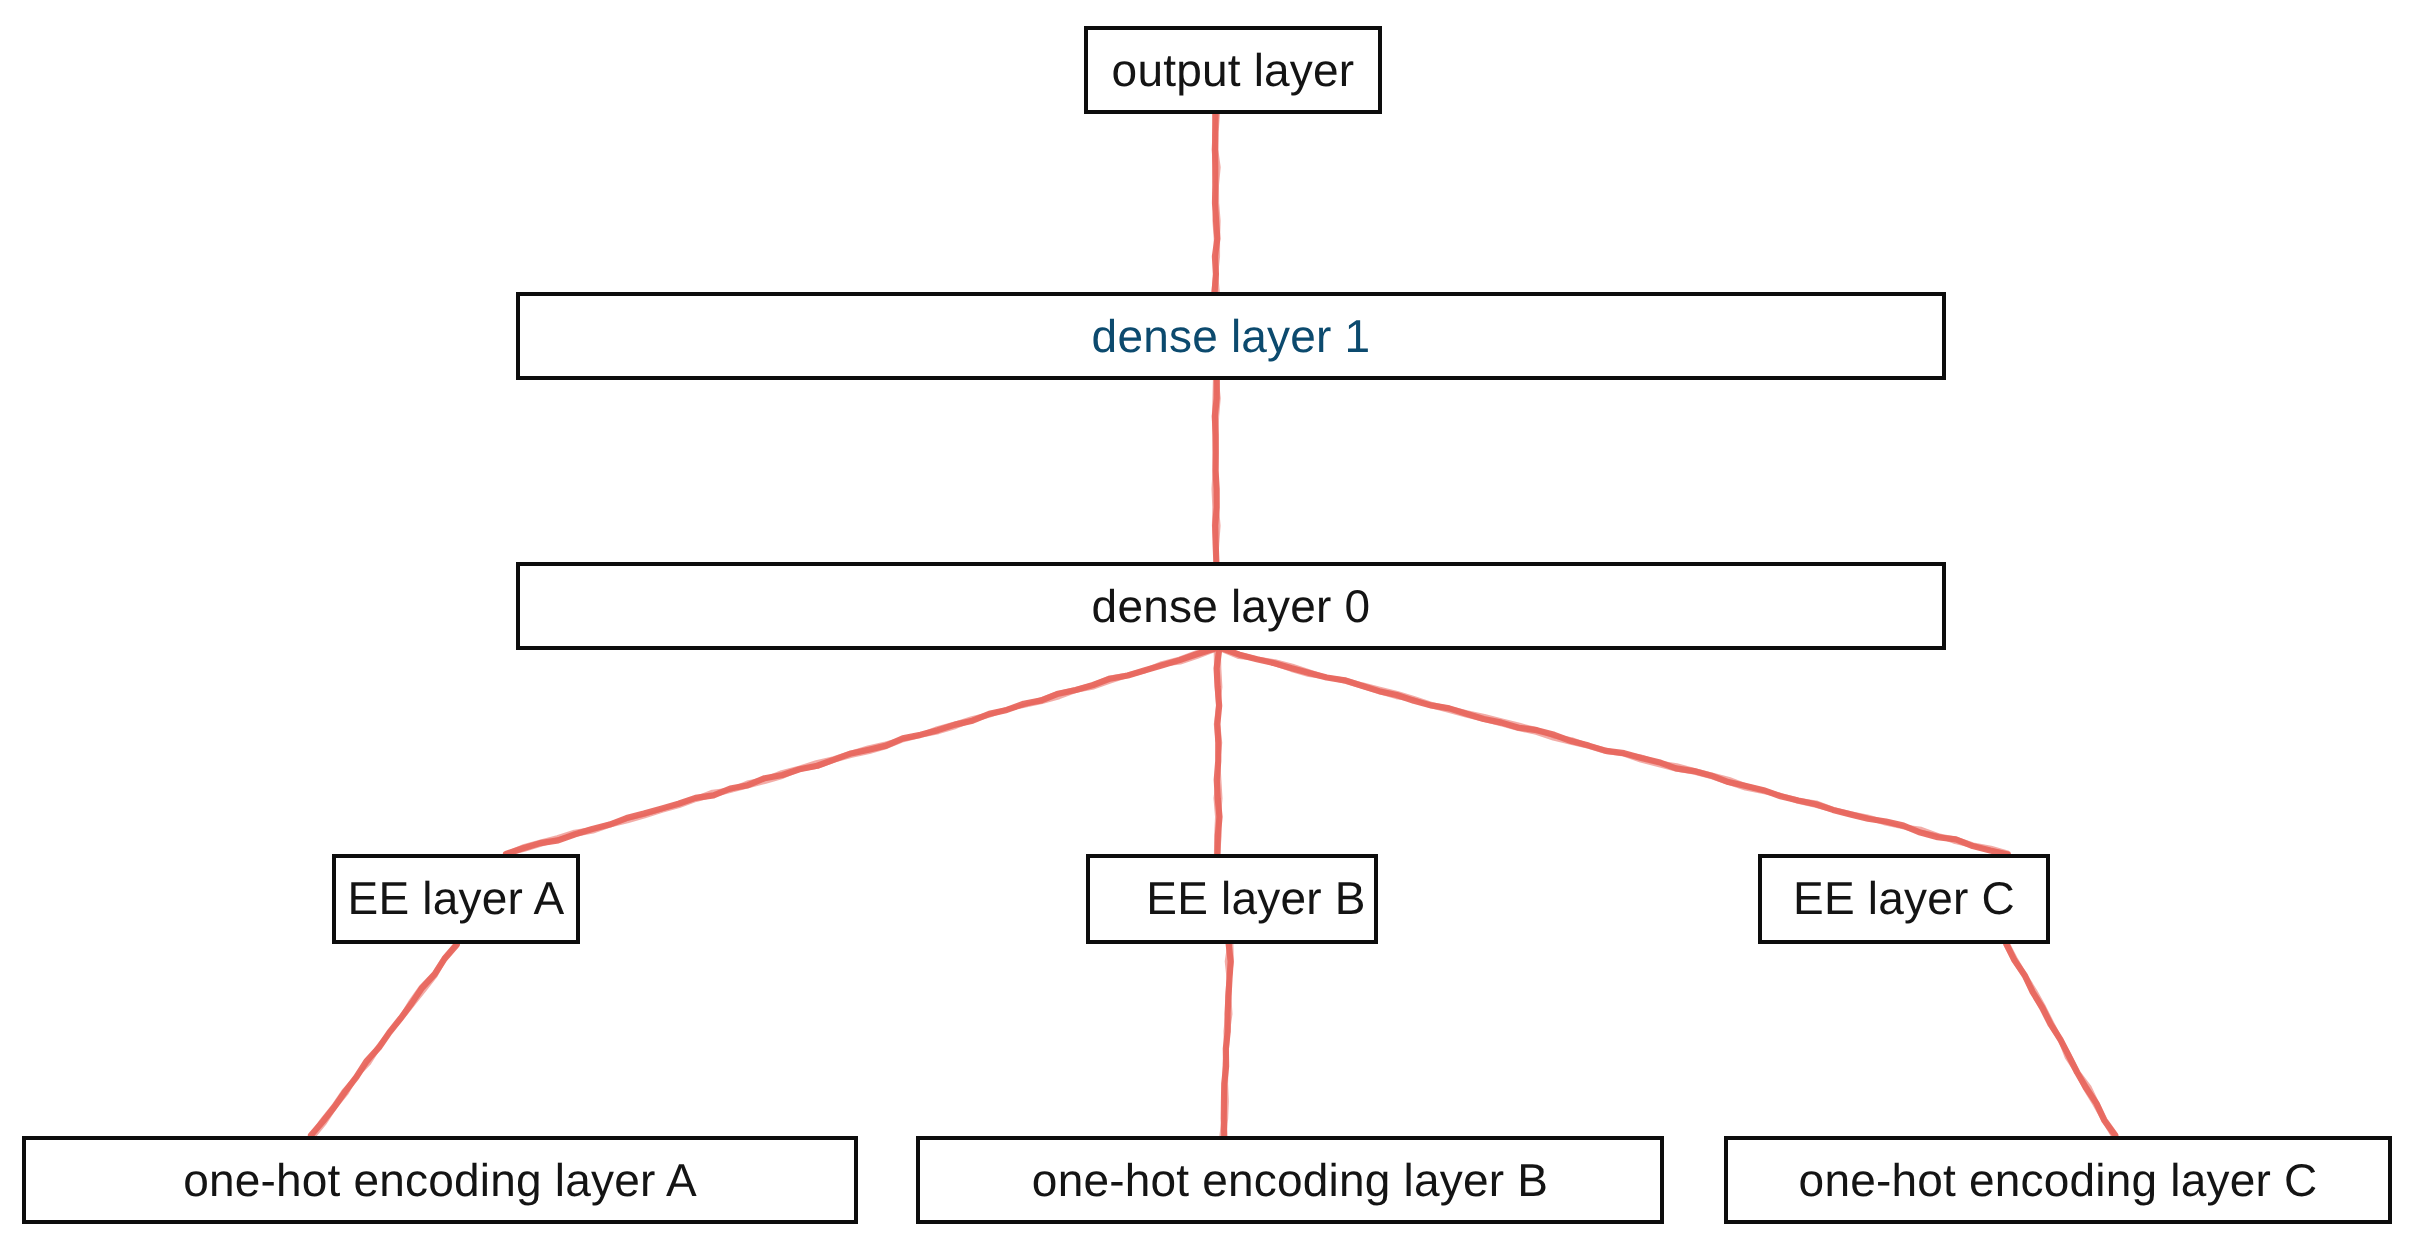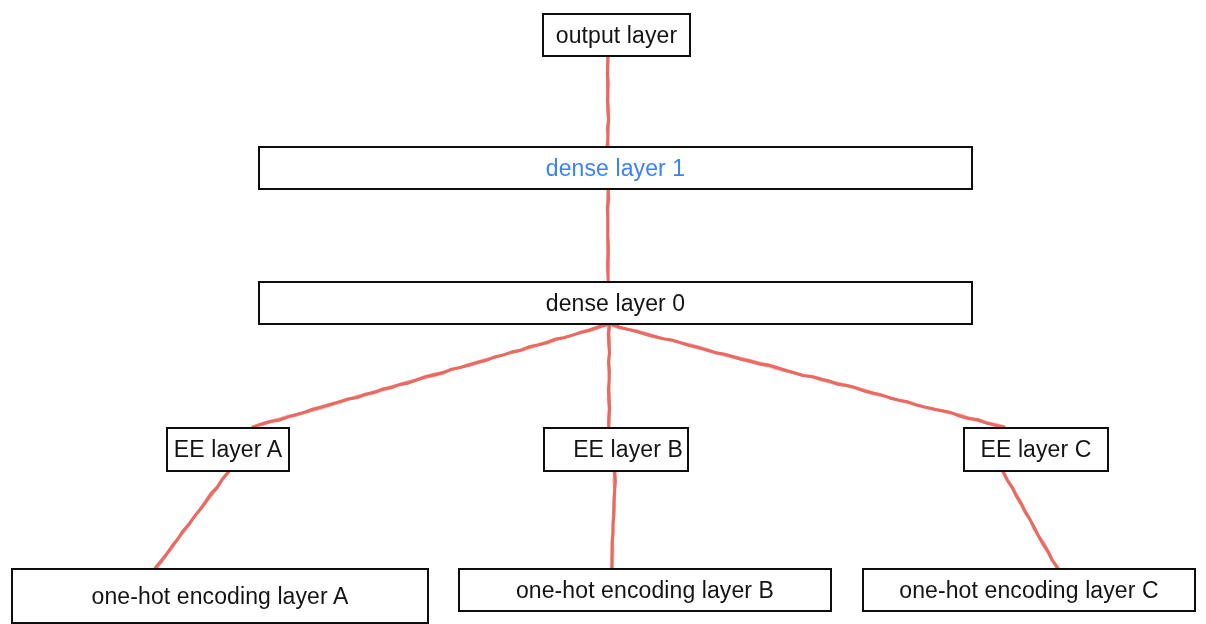--- a/index.html
+++ b/index.html
@@ -86,35 +86,35 @@
         <polyline points="1056.65,568.19 1051.98,560.29 1047.42,552.33 1042.64,544.48 1038.51,536.27 1033.41,528.61 1030.10,519.94 1024.83,512.38 1020.68,504.18 1016.30,496.11 1011.97,488.02 1007.03,480.26 1002.70,472.17" fill="none" stroke="#e8685f" stroke-width="2.20" stroke-linecap="round" stroke-linejoin="round" opacity="0.55"></polyline>
         <polyline points="1057.60,567.66 1052.14,560.20 1048.29,551.83 1043.21,544.16 1038.56,536.25 1034.47,528.02 1030.25,519.86 1025.34,512.09 1021.22,503.87 1016.35,496.08 1012.44,487.75 1007.22,480.16 1003.18,471.90" fill="none" stroke="#e8685f" stroke-width="3.10" stroke-linecap="round" stroke-linejoin="round" opacity="0.95"></polyline>
         <polyline points="1058.02,567.43 1052.69,559.89 1048.57,551.68 1044.60,543.38 1039.04,535.98 1034.81,527.82 1030.31,519.83 1026.07,511.68 1021.96,503.46 1017.50,495.44 1012.63,487.64 1007.96,479.74 1003.74,471.59" fill="none" stroke="#e8685f" stroke-width="2.20" stroke-linecap="round" stroke-linejoin="round" opacity="0.55"></polyline>
       </g>
     </svg>
   <div id="nodes">
       <div class="node" style="left: 542px; top: 13px; width: 149px; height: 44px; border-color: rgb(13, 13, 13); background: rgb(255, 255, 255);">
         <span class="node-label" style="color: rgb(20, 20, 20);">output layer</span>
       </div>
       <div class="node" style="left: 258px; top: 146px; width: 715px; height: 44px; border-color: rgb(13, 13, 13); background: rgb(255, 255, 255);">
-        <span class="node-label" style="color: #3b82f6;">dense layer 1</span>
+        <span class="node-label" style="color: #0c4a6e;">dense layer 1</span>
       </div>
       <div class="node" style="left: 258px; top: 281px; width: 715px; height: 44px; border-color: rgb(13, 13, 13); background: rgb(255, 255, 255);">
         <span class="node-label" style="color: rgb(20, 20, 20);">dense layer 0</span>
       </div>
       <div class="node" style="left: 166px; top: 427px; width: 124px; height: 45px; border-color: rgb(13, 13, 13); background: rgb(255, 255, 255);">
         <span class="node-label" style="color: rgb(20, 20, 20);">EE layer A</span>
       </div>
       <div class="node" style="left: 543px; top: 427px; width: 146px; height: 45px; border-color: rgb(13, 13, 13); background: rgb(255, 255, 255);">
         <span class="node-label" style="color: rgb(20, 20, 20); margin-left: 24px;">EE layer B</span>
       </div>
-      <div class="node" style="left: 963px; top: 427px; width: 146px; height: 45px; border-color: rgb(13, 13, 13); background: rgb(255, 255, 255);">
+      <div class="node" style="left: 879px; top: 427px; width: 146px; height: 45px; border-color: rgb(13, 13, 13); background: rgb(255, 255, 255);">
         <span class="node-label" style="color: rgb(20, 20, 20);">EE layer C</span>
       </div>
-      <div class="node" style="left: 11px; top: 568px; width: 418px; height: 56px; border-color: rgb(13, 13, 13); background: rgb(255, 255, 255);">
+      <div class="node" style="left: 11px; top: 568px; width: 418px; height: 44px; border-color: rgb(13, 13, 13); background: rgb(255, 255, 255);">
         <span class="node-label" style="color: rgb(20, 20, 20);">one-hot encoding layer A</span>
       </div>
       <div class="node" style="left: 458px; top: 568px; width: 374px; height: 44px; border-color: rgb(13, 13, 13); background: rgb(255, 255, 255);">
         <span class="node-label" style="color: rgb(20, 20, 20);">one-hot encoding layer B</span>
       </div>
       <div class="node" style="left: 862px; top: 568px; width: 334px; height: 44px; border-color: rgb(13, 13, 13); background: rgb(255, 255, 255);">
         <span class="node-label" style="color: rgb(20, 20, 20);">one-hot encoding layer C</span>
       </div>
     </div>
 </div>

